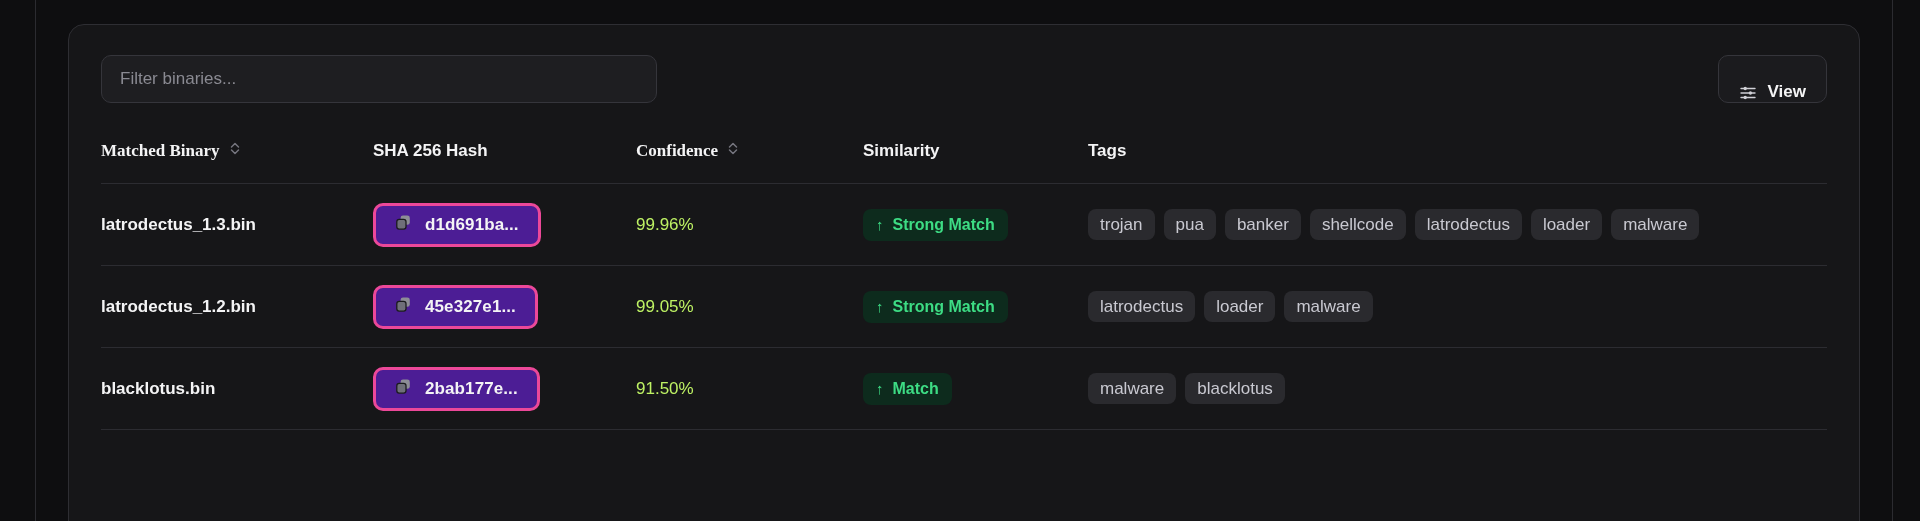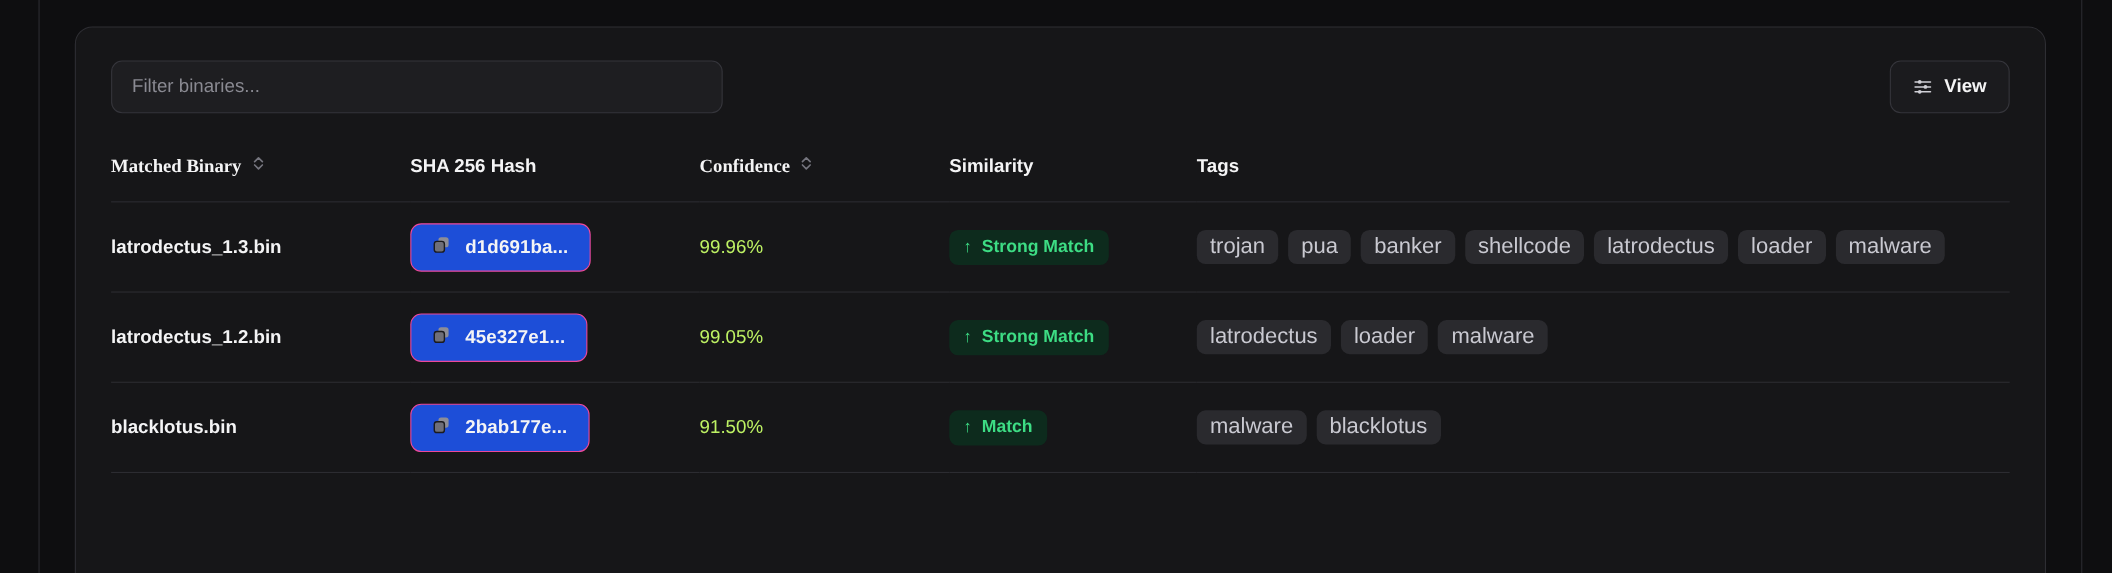--- a/index.html
+++ b/index.html
@@ -70,21 +70,21 @@
     font-size: 17px;
     font-family: Liberation Sans, sans-serif;
     padding: 0 18px;
     outline: none;
   }
   .filter-input::placeholder { color: #8a8a92; }
 
   .view-button {
     box-sizing: border-box;
     display: flex;
-    align-items: center;
+    align-items: flex-end;
     gap: 11px;
     height: 48px;
     padding: 0 20px;
     background: #1b1b1e;
     border: 1px solid #35353b;
     border-radius: 10px;
     color: #f4f4f5;
     font-size: 17px;
     font-weight: bold;
     cursor: pointer;
@@ -138,22 +138,22 @@
     white-space: nowrap;
   }
 
   .hash-chip {
     box-sizing: border-box;
     display: inline-flex;
     align-items: center;
     gap: 13px;
     height: 44px;
     padding: 0 19px;
-    background: #1d4ed8;
-    border: 1px solid #ec4899;
+    background: #4c1d95;
+    border: 3px solid #ec4899;
     border-radius: 10px;
     cursor: pointer;
   }
   .hash-text {
     font-size: 17px;
     font-weight: bold;
     color: #f4f4f5;
     letter-spacing: 0.1px;
     white-space: nowrap;
   }
@@ -190,21 +190,21 @@
     align-items: center;
   }
   .tag {
     display: inline-flex;
     align-items: center;
     height: 31px;
     padding: 0 12px;
     border-radius: 8px;
     background: #2a2a2e;
     color: #c9c9d1;
-    font-size: 20px;
+    font-size: 17px;
     white-space: nowrap;
   }
 </style>
 </head>
 <body>
 
 <div class="page">
 
   <div class="rail rail-left"></div>
   <div class="rail rail-right"></div>

